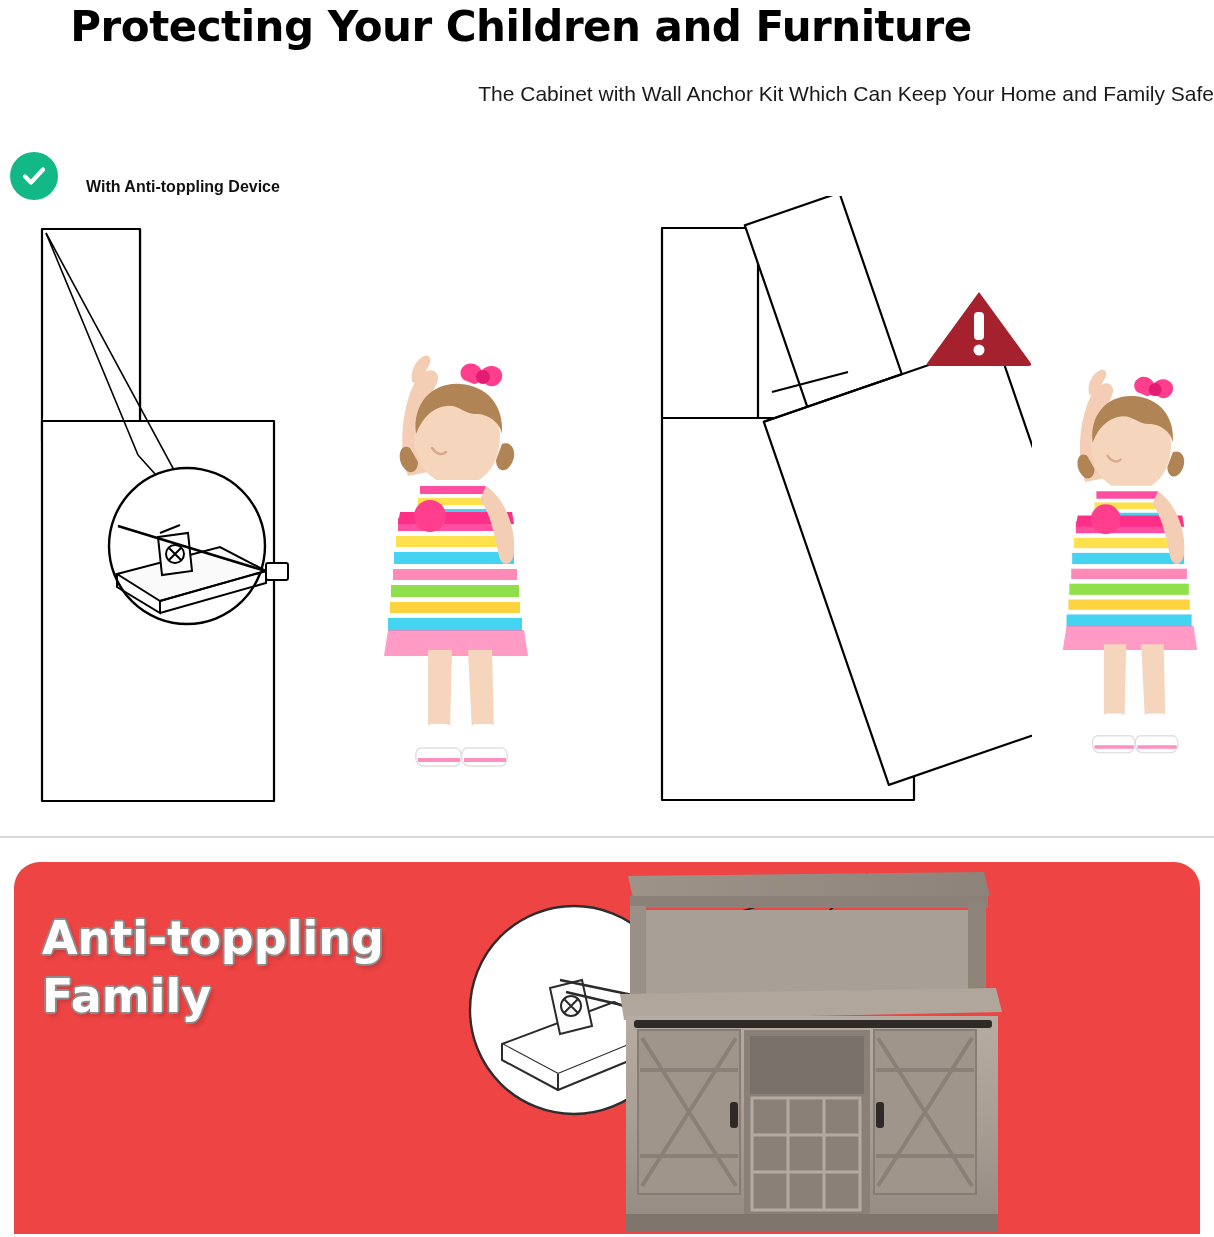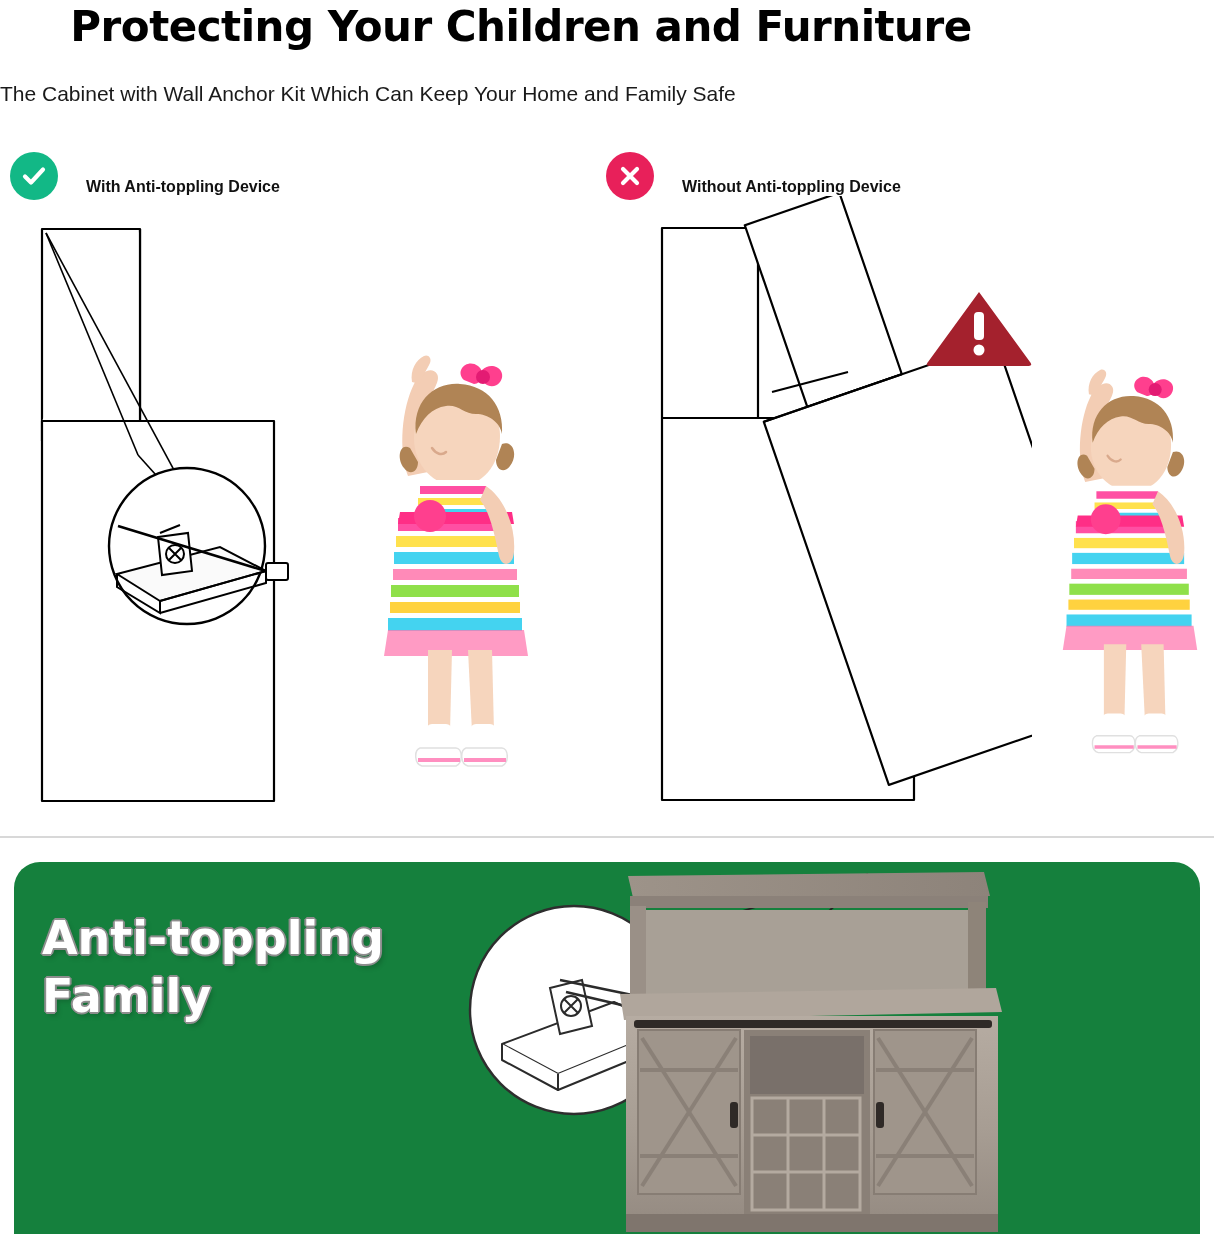--- a/index.html
+++ b/index.html
@@ -30,21 +30,21 @@
     font-weight: bold;
     letter-spacing: -0.5px;
     color: #000000;
     font-family: "DejaVu Sans", sans-serif;
   }
   .subtitle {
     position: absolute;
     top: 82px;
     left: 0;
     width: 1214px;
-    text-align: left;
+    text-align: right;
     font-size: 21px;
     color: #1a1a1a;
     font-family: "Liberation Sans", sans-serif;
   }
 
   
   .badge-row {
     position: absolute;
     display: flex;
     align-items: center;
@@ -88,21 +88,21 @@
     background: #d8d8d8;
   }
 
   
   .green-card {
     position: absolute;
     left: 14px;
     top: 862px;
     width: 1186px;
     height: 372px;
-    background: #15803d;
+    background: #ef4444;
     border-radius: 26px 26px 0 0;
     overflow: hidden;
   }
   .green-title {
     position: absolute;
     left: 28px;
     top: 48px;
     width: 400px;
     font-size: 46px;
     font-weight: bold;
@@ -138,28 +138,20 @@
 
   <div class="badge-row badge-left">
     <div class="badge-circle badge-ok">
       <svg width="30" height="30" viewBox="0 0 30 30" aria-hidden="true">
         <path d="M6 15.5 L12 21.5 L24 8.5" fill="none" stroke="#ffffff" stroke-width="4.2" stroke-linecap="round" stroke-linejoin="round"></path>
       </svg>
     </div>
     <div class="badge-label">With Anti-toppling Device</div>
   </div>
 
-  <div class="badge-row badge-right">
-    <div class="badge-circle badge-no">
-      <svg width="30" height="30" viewBox="0 0 30 30" aria-hidden="true">
-        <path d="M8 8 L22 22 M22 8 L8 22" fill="none" stroke="#ffffff" stroke-width="4.2" stroke-linecap="round"></path>
-      </svg>
-    </div>
-    <div class="badge-label">Without Anti-toppling Device</div>
-  </div>
 
   <div class="panel" style="left:20px; top:215px;">
     <svg width="330" height="610" viewBox="0 0 330 610" aria-hidden="true">
       <g fill="#ffffff" stroke="#000000" stroke-width="2.2" stroke-linejoin="round">
 
         <rect x="22" y="14" width="98" height="212"></rect>
 
         <rect x="22" y="206" width="232" height="380"></rect>
 
         <path d="M22 206 L120 206 L120 14"></path>

